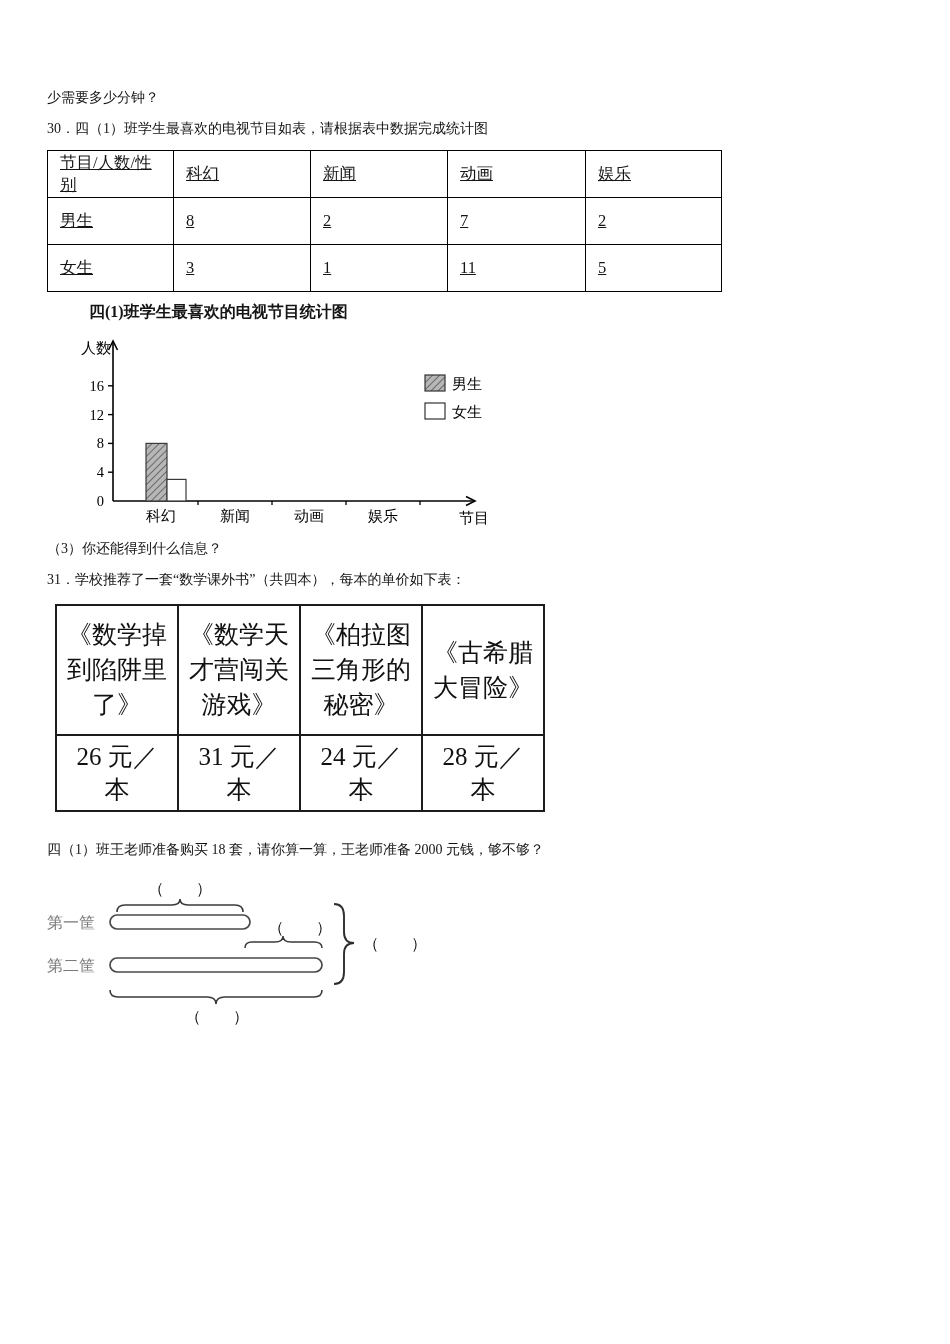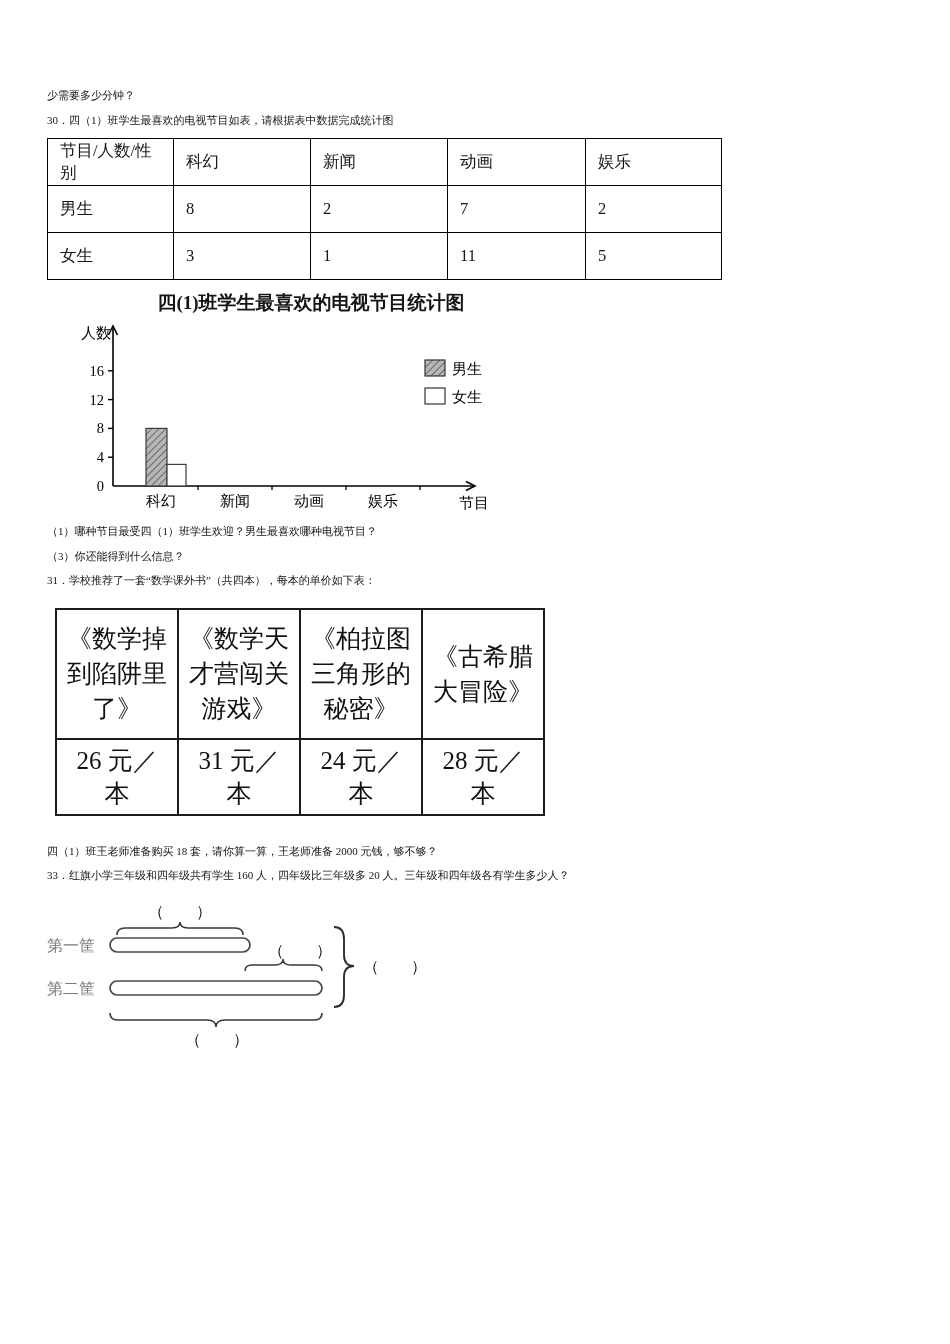--- a/index.html
+++ b/index.html
@@ -5,39 +5,39 @@
   * { box-sizing: border-box; }
   html, body { margin: 0; padding: 0; background: #ffffff; }
   body {
     width: 950px; min-height: 1344px;
     font-family: "Liberation Serif", "DejaVu Serif", serif;
     color: #151515;
   }
   .page { padding: 84px 47px 40px 47px; }
   p {
     margin: 0 0 2px 0;
-    font-size: 11px;
+    font-size: 14px;
     line-height: 2.05;
     text-align: justify;
   }
   
-  table.q30-table { border-collapse: collapse; margin: 7px 0 10px 0; table-layout: fixed; }
+  table.q30-table { border-collapse: collapse; margin: 7px 0 10px 0; table-layout: fixed; text-decoration: underline; }
   table.q30-table td {
     border: 1px solid #000;
     font-size: 16.5px;
     padding: 0 12px;
     height: 47px;
     vertical-align: middle;
     text-align: left;
   }
   
   .chart-wrap { margin: 4px 0 4px 26px; width: 460px; }
-  .chart-title { font-weight: bold; font-size: 19px; text-align: center; padding-left: 16px; margin-bottom: 0; }
+  .chart-title { font-weight: bold; font-size: 16px; padding-left: 16px; margin-bottom: 8px; }
   
-  table.book-table { border-collapse: collapse; margin: 16px 0 24px 8px; table-layout: fixed; }
+  table.book-table { border-collapse: collapse; margin: 9px 0 24px 8px; table-layout: fixed; }
   table.book-table td {
     border: 2.5px solid #1c1c1c;
     text-align: center;
     padding: 4px 8px;
     font-size: 25px;
     color: #111;
   }
   td.book-name { white-space: pre-line; height: 130px; vertical-align: middle; line-height: 1.4; }
   td.book-price { height: 48px; }
   .followup { margin-top: 12px; }
@@ -119,21 +119,20 @@
         <line x1="273" y1="170" x2="273" y2="174" stroke="#000" stroke-width="1.3"></line>
         <text x="310" y="190" text-anchor="middle" font-size="15">娱乐</text>
         <line x1="347" y1="170" x2="347" y2="174" stroke="#000" stroke-width="1.3"></line>
         <rect x="352" y="44" width="20" height="16" fill="url(#hatch)" stroke="#333" stroke-width="1.2"></rect>
         <text x="379" y="58" font-size="15">男生</text>
         <rect x="352" y="72" width="20" height="16" fill="#fff" stroke="#333" stroke-width="1.2"></rect>
         <text x="379" y="86" font-size="15">女生</text>
       </svg>
   </div>
 
-  <p>（1）哪种节目最受四（1）班学生欢迎？男生最喜欢哪种电视节目？</p>
   <p>（3）你还能得到什么信息？</p>
 
   <p>31．学校推荐了一套“数学课外书”（共四本），每本的单价如下表：</p>
 
   <table class="book-table">
     <colgroup>
       <col style="width:122px">
         <col style="width:122px">
         <col style="width:122px">
         <col style="width:122px">
@@ -156,21 +155,20 @@
         <td class="book-price">26 元／本</td>
         <td class="book-price">31 元／本</td>
         <td class="book-price">24 元／本</td>
         <td class="book-price">28 元／本</td>
       </tr>
     </tbody>
   </table>
 
   <p class="followup">四（1）班王老师准备购买 18 套，请你算一算，王老师准备 2000 元钱，够不够？</p>
 
-  <p>33．红旗小学三年级和四年级共有学生 160 人，四年级比三年级多 20 人。三年级和四年级各有学生多少人？</p>
 
   <div class="diagram-wrap">
     <svg width="470" height="152" viewBox="0 0 470 152">
       <text x="133" y="16" text-anchor="middle" font-size="16" fill="#222">（　　）</text>
       <path d="M 70 34 Q 70 27 78 27 L 125 27 Q 133 27 133 21 Q 133 27 141 27 L 188 27 Q 196 27 196 34" fill="none" stroke="#3a3a3a" stroke-width="1.6"></path>
       <text x="0" y="50" font-size="16" fill="#7a7a7a">第一筐</text>
       <rect x="63" y="37" width="140" height="14" rx="7" fill="none" stroke="#4a4a4a" stroke-width="1.7"></rect>
       <text x="253" y="55" text-anchor="middle" font-size="16" fill="#222">（　　）</text>
       <path d="M 198 70 Q 198 64 205 64 L 228 64 Q 236 64 236 58 Q 236 64 244 64 L 267 64 Q 275 64 275 70" fill="none" stroke="#3a3a3a" stroke-width="1.5"></path>
       <text x="0" y="93" font-size="16" fill="#7a7a7a">第二筐</text>

